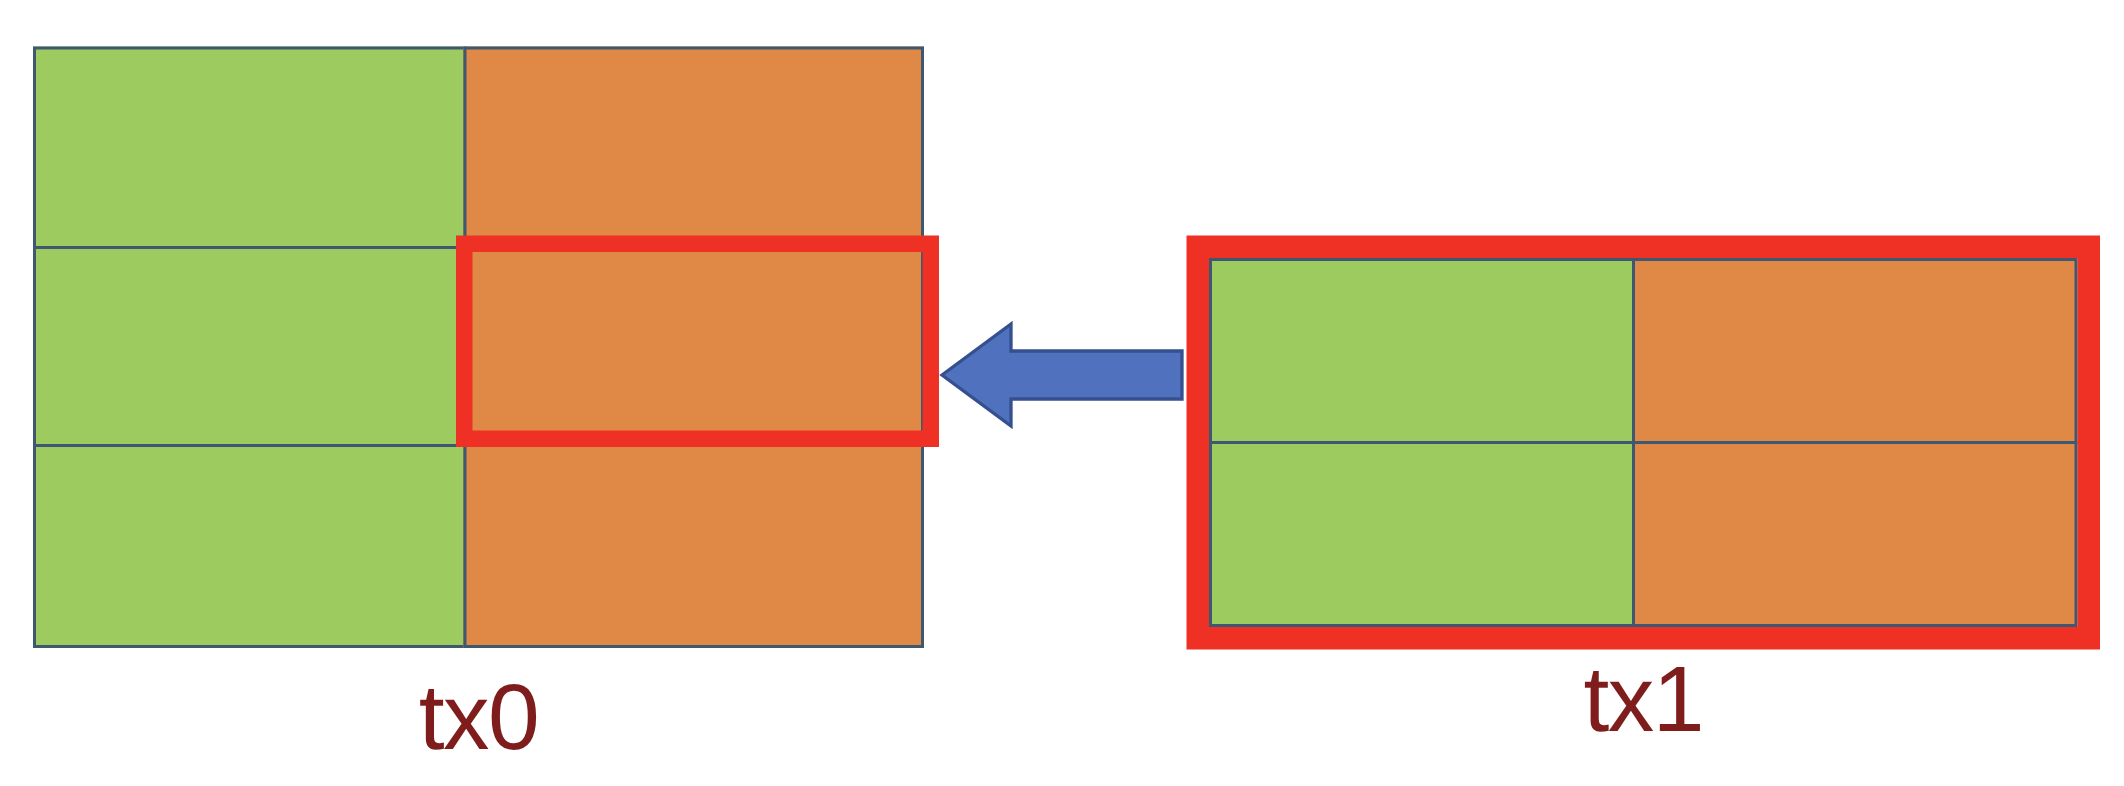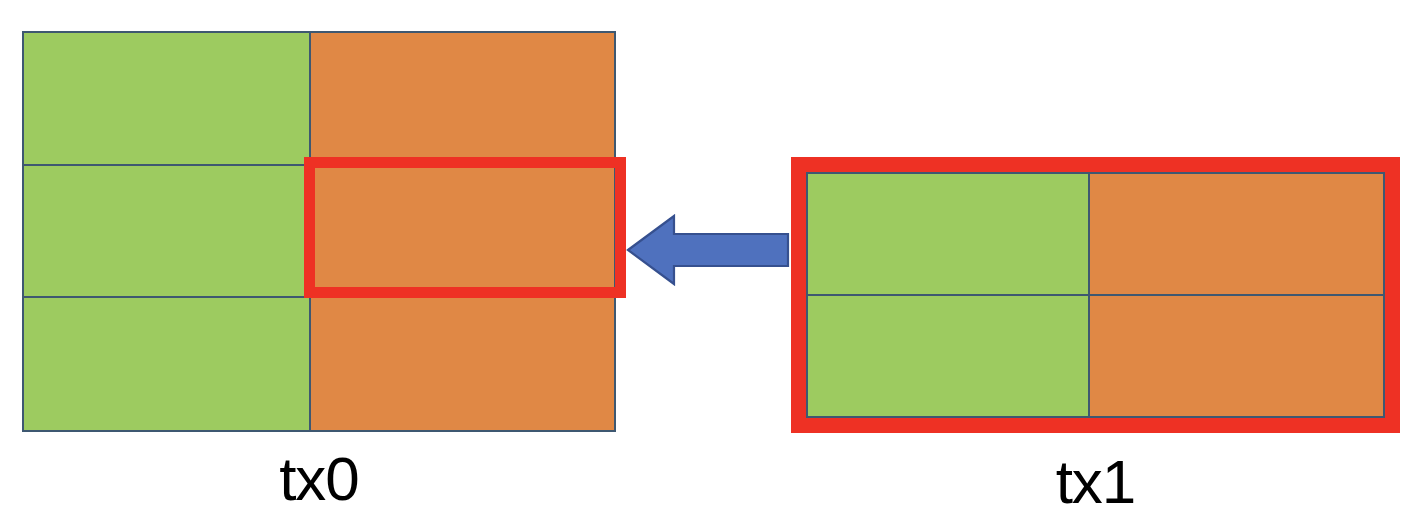--- a/index.html
+++ b/index.html
@@ -76,37 +76,37 @@
     position: absolute;
     left: 626px;
     top: 210px;
     width: 164px;
     height: 80px;
   }
 
   
   .table-label {
     position: absolute;
-    color: #000000;
+    color: #7f1d1d;
     font-family: "Liberation Sans", sans-serif;
     font-size: 62px;
     font-weight: 400;
     line-height: 62px;
     letter-spacing: -1px;
     white-space: nowrap;
     text-align: center;
   }
   #tx0-label {
     left: 22px;
     top: 448px;
     width: 594px;
   }
   #tx1-label {
     left: 791px;
-    top: 451px;
+    top: 436px;
     width: 609px;
   }
 </style>
 </head>
 <body>
 
 <div id="canvas">
 
   <div id="tx0-grid" class="grid">
 

